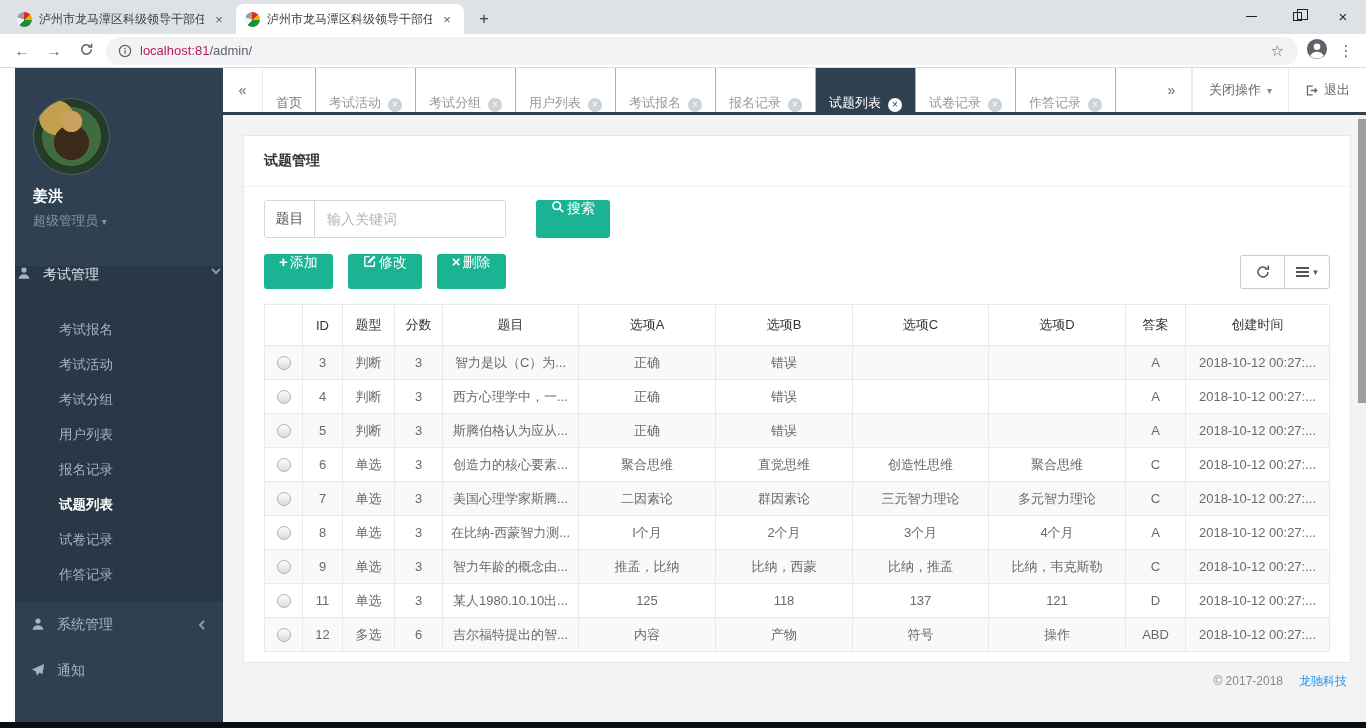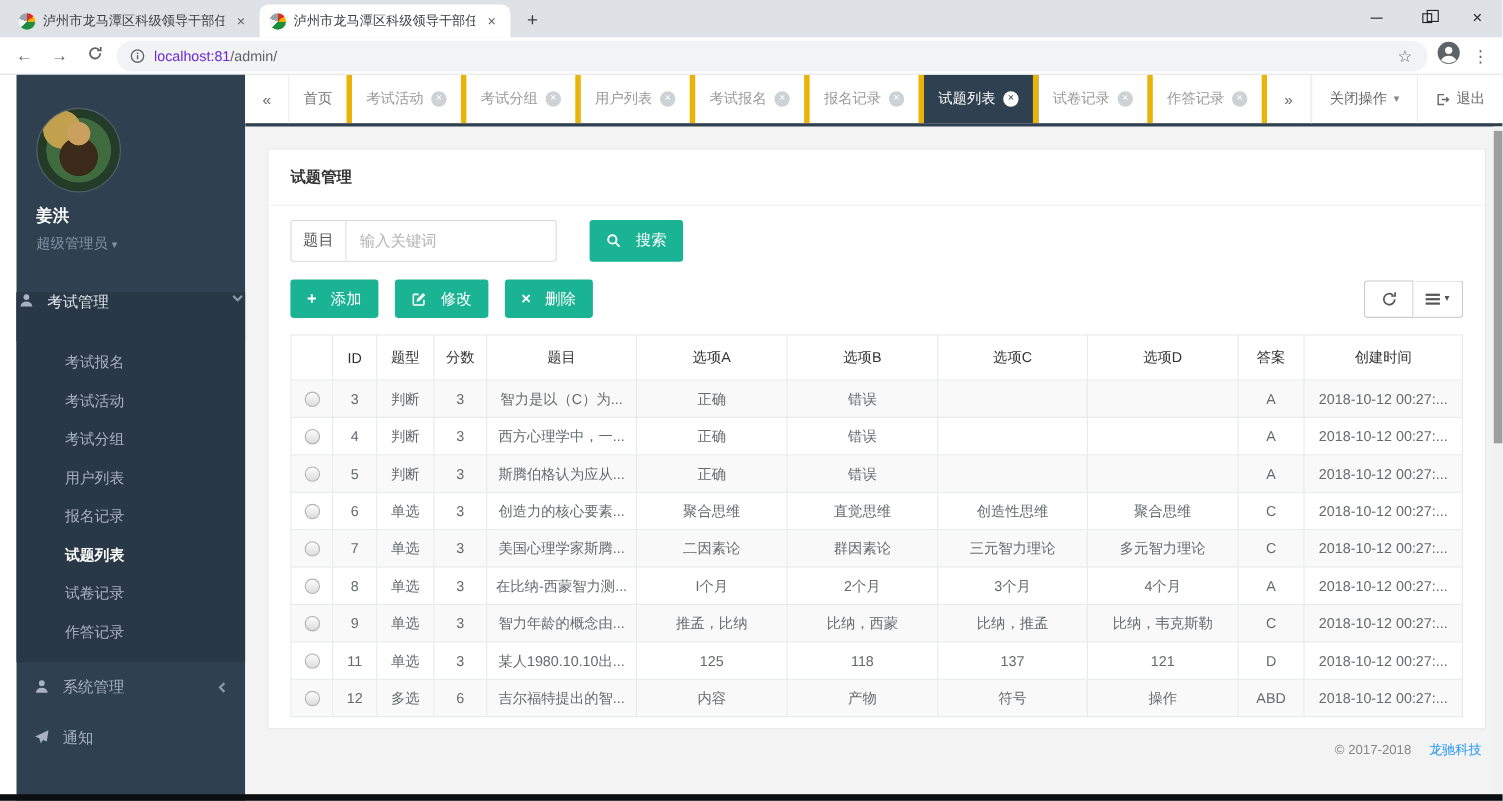--- a/index.html
+++ b/index.html
@@ -24,21 +24,21 @@
     font-size:17px; color:#3c4043; }
   .winctl{ position:absolute; right:0; top:0; height:34px; display:flex; }
   .winbtn{ width:46px; height:32px; display:flex; align-items:center; justify-content:center; color:#202124; }
   .ico-min{ width:11px; height:1px; background:#202124; display:inline-block; }
   .ico-restore{ width:9px; height:9px; border:1px solid #202124; position:relative; display:inline-block; background:#dee1e6;}
   .ico-restore::before{ content:''; position:absolute; top:-4px; left:3px; width:9px; height:9px; border:1px solid #202124; }
   .ico-close{ font-size:15px; }
   .urlrow{ height:34px; background:#fff; display:flex; align-items:center; padding:0 10px; gap:8px; border-bottom:1px solid #dadce0; }
   .navico{ font-size:15px; color:#5f6368; width:24px; text-align:center; }
   .urlpill{ flex:1; height:28px; background:#f1f3f4; border-radius:14px; display:flex; align-items:center; padding:0 12px; gap:8px; font-size:13px; }
-  .urlpill .host{ color:#6d28d9; } .urlpill .path{ color:#5f6368; }
+  .urlpill .host{ color:#be185d; } .urlpill .path{ color:#5f6368; }
   .pillicon svg{ display:block; }
   .staricon{ font-size:15px; color:#5f6368; margin-right:2px; }
   .profileicon svg, .kebab{ color:#5f6368; }
   .kebab{ font-size:15px; width:20px; text-align:center; }
 
   
   .app{ display:flex; height:660px; position:relative; }
 
   
   .sidebar{ width:208px; flex:none; background:var(--sidebar); color:#a7b1c2;margin-left:15px; }
@@ -63,22 +63,22 @@
   .submenu{ list-style:none; padding:2px 0 10px 0; }
   .subitem{ height:35px; line-height:35px; padding-left:44px; font-size:13.5px; color:#a7b1c2; white-space:nowrap; }
   .subitem.active{ color:#fff; font-weight:bold; }
 
   
   .main{ flex:1; display:flex; flex-direction:column; background:#f3f3f4; position:relative; min-width:0; }
   .navtabs{ height:47px; background:#fff; display:flex; align-items:stretch; border-bottom:3px solid var(--dark); }
   .ntbtn{ width:40px; flex:none; display:flex; align-items:center; justify-content:center; color:#666;
     border-right:1px solid #ededed; font-size:14px; }
   .ntlist{ display:flex; align-items:stretch; min-width:0; overflow:hidden; flex:1; }
-  .ntab{ display:flex; align-items:center; gap:7px; padding:0 13px; font-size:13px; color:#999;
-    border-right:5px solid #eab308; white-space:nowrap; }
+  .ntab{ display:flex; align-items:flex-end; gap:7px; padding:0 13px; font-size:13px; color:#999;
+    border-right:1px solid #eab308; white-space:nowrap; }
   .ntab.home{ color:#777; }
   .ntab.active{ background:var(--dark); color:#fff; }
   .tclose{ width:14px; height:14px; flex:none; border-radius:50%; background:#ccd2d6; color:#fff;
     font-size:10px; line-height:13px; text-align:center; }
   .ntab.active .tclose{ background:#fff; color:var(--dark); }
   .ntright{ display:flex; align-items:stretch; flex:none; }
   .ntops{ display:flex; align-items:center; gap:6px; padding:0 16px; font-size:13px; color:#666; border-left:1px solid #ededed; }
   .ntops .caret{ font-size:10px; color:#888; }
   .exit-ic svg{ display:block; width:13px; height:13px; stroke:#666; stroke-width:1.6; fill:none; }
 
@@ -86,21 +86,21 @@
   .panel{ background:#fff; border:1px solid #e7e7e7; }
   .phead{ padding:16px 20px; font-size:14px; font-weight:bold; color:#333; border-bottom:1px solid #f1f1f1; }
   .pbody{ padding:13px 20px 10px 20px; }
 
   .searchrow{ display:flex; align-items:center; margin-bottom:16px; }
   .igroup{ display:flex; height:38px; border:1px solid #d7d7d7; border-radius:3px; overflow:hidden; background:#fff; }
   .iglabel{ width:50px; display:flex; align-items:center; justify-content:center; font-size:14px; color:#555;
     border-right:1px solid #d7d7d7; background:#fff; }
   .igroup input{ border:none; outline:none; width:190px; padding:0 12px; font-size:14px; color:#333; }
   .igroup input::placeholder{ color:#b5b5b5; }
-  .btn{ display:inline-flex; align-items:center; gap:13px; border:none; background:var(--green); color:#fff;
+  .btn{ display:inline-flex; align-items:flex-start; gap:2px; border:none; background:var(--green); color:#fff;
     font-size:14px; border-radius:3px; padding:0 15px; height:38px; font-family:inherit; }
   .btn svg{ display:block; }
   .btn-search{ margin-left:30px; }
   .actionrow{ display:flex; align-items:center; gap:15px; margin-bottom:15px; }
   .btn-sm{ height:35px; }
   .glyph{ font-size:15px; font-weight:bold; line-height:1; }
   .rgroup{ margin-left:auto; display:flex; }
   .obtn{ width:45px; height:34px; background:#fff; border:1px solid #ccc; display:flex; align-items:center;
     justify-content:center; gap:4px; color:#555; }
   .obtn:first-child{ border-radius:3px 0 0 3px; }

